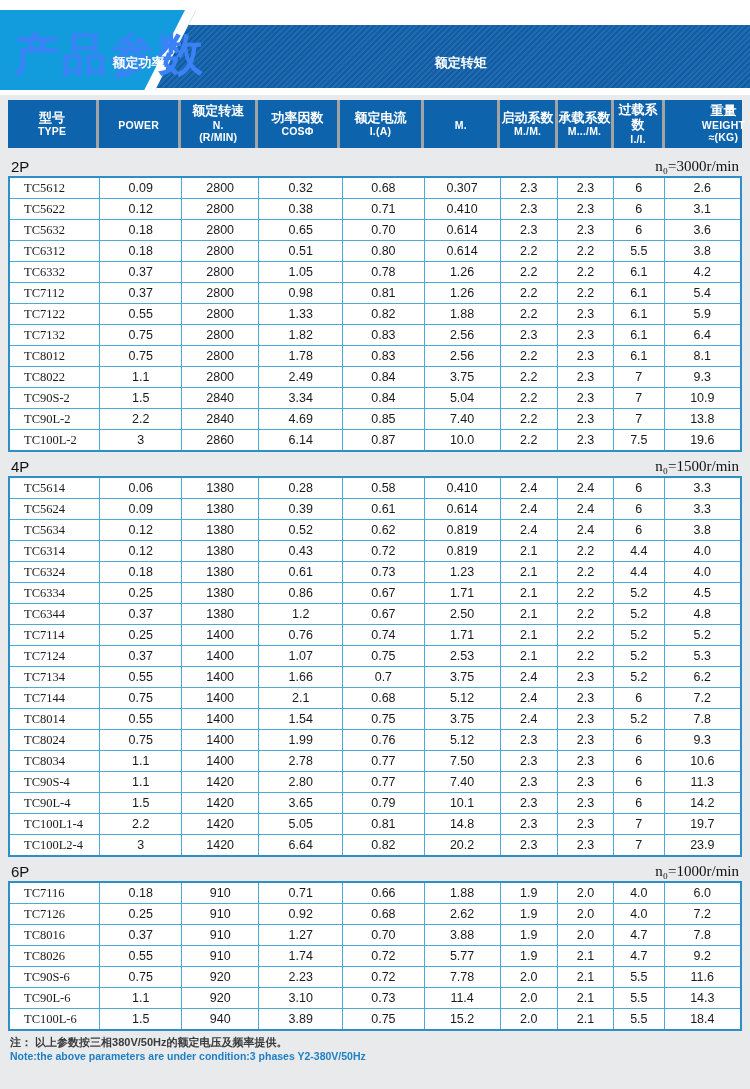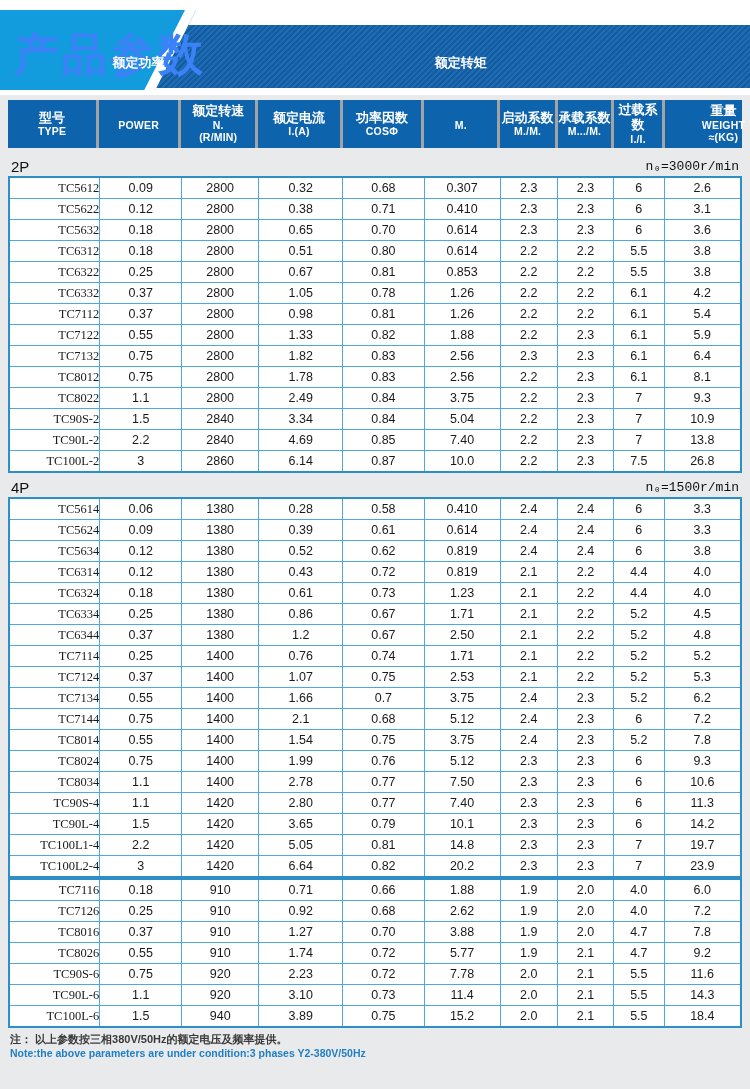--- a/index.html
+++ b/index.html
@@ -39,33 +39,33 @@
   .hcell:last-child{border-right:none;padding-left:40px;}
   .hline.cn{font-size:13px;font-weight:bold;}
   .hline.en{font-size:10.5px;font-weight:bold;letter-spacing:.2px;}
   
   .section-row{
     display:flex;justify-content:space-between;align-items:center;
     height:20px;padding:0 3px;color:#111;margin-top:8px;
   }
   .section-row.gap{margin-top:4px;justify-content:space-between;}
   .sec-label{font-size:15px;font-weight:500;}
-  .sec-speed{font-size:13px;font-family:Liberation Mono, monospace;}
+  .sec-speed{font-size:15px;font-family:Liberation Serif, serif;}
   
   table.spec{
     width:100%;border-collapse:collapse;table-layout:fixed;
     background:#fff;border:2px solid #2e8fc6;
   }
   table.spec td{
     border:1px solid #4da9da;height:20px;padding:0;
     text-align:center;font-size:12.5px;color:#1a1a1a;
     overflow:hidden;white-space:nowrap;
   }
   table.spec td.type{
-    text-align:right;padding-left:14px;
+    text-align:left;padding-left:14px;
     font-family:"Liberation Serif","DejaVu Serif",serif;
   }
   
   .notes{margin-top:5px;padding-left:2px;}
   .note-cn{font-size:11px;color:#3a3a3a;font-weight:bold;line-height:1.25;}
   .note-en{font-size:10.5px;color:#1e7fc4;font-weight:bold;line-height:1.25;}
 </style>
 </head>
 <body>
 
@@ -84,27 +84,27 @@
       <div class="hcell" style="width: 11.2%; gap: 48px;">
         <div class="hline cn">额定功率</div>
         <div class="hline en">POWER</div>
         <div class="hline en">(KW)</div>
       </div>
       <div class="hcell" style="width: 10.5%;">
         <div class="hline cn">额定转速</div>
         <div class="hline en">N.</div>
         <div class="hline en">(R/MIN)</div>
       </div>
+      <div class="hcell" style="width: 11.1%;">
+        <div class="hline cn">功率因数</div>
+        <div class="hline en">COSΦ</div>
+      </div>
       <div class="hcell" style="width: 11.5%;">
         <div class="hline cn">额定电流</div>
         <div class="hline en">I.(A)</div>
-      </div>
-      <div class="hcell" style="width: 11.1%;">
-        <div class="hline cn">功率因数</div>
-        <div class="hline en">COSΦ</div>
       </div>
       <div class="hcell" style="width: 10.4%; gap: 48px;">
         <div class="hline cn">额定转矩</div>
         <div class="hline en">M.</div>
         <div class="hline en">(N·M)</div>
       </div>
       <div class="hcell" style="width: 7.8%;">
         <div class="hline cn">启动系数</div>
         <div class="hline en">M./M.</div>
       </div>
@@ -183,32 +183,20 @@
             <td class="val">2800</td>
             <td class="val">0.51</td>
             <td class="val">0.80</td>
             <td class="val">0.614</td>
             <td class="val">2.2</td>
             <td class="val">2.2</td>
             <td class="val">5.5</td>
             <td class="val">3.8</td>
           </tr>
           <tr>
-            <td class="type">TC6322</td>
-            <td class="val">0.25</td>
-            <td class="val">2800</td>
-            <td class="val">0.67</td>
-            <td class="val">0.81</td>
-            <td class="val">0.853</td>
-            <td class="val">2.2</td>
-            <td class="val">2.2</td>
-            <td class="val">5.5</td>
-            <td class="val">3.8</td>
-          </tr>
-          <tr>
             <td class="type">TC6332</td>
             <td class="val">0.37</td>
             <td class="val">2800</td>
             <td class="val">1.05</td>
             <td class="val">0.78</td>
             <td class="val">1.26</td>
             <td class="val">2.2</td>
             <td class="val">2.2</td>
             <td class="val">6.1</td>
             <td class="val">4.2</td>
@@ -300,21 +288,21 @@
           <tr>
             <td class="type">TC100L-2</td>
             <td class="val">3</td>
             <td class="val">2860</td>
             <td class="val">6.14</td>
             <td class="val">0.87</td>
             <td class="val">10.0</td>
             <td class="val">2.2</td>
             <td class="val">2.3</td>
             <td class="val">7.5</td>
-            <td class="val">26.8</td>
+            <td class="val">19.6</td>
           </tr>
         </tbody>
       </table>
       <div class="section-row gap">
         <span class="sec-label">4P</span>
         <span class="sec-speed">n₀=1500r/min</span>
       </div>
       <table class="spec">
         <colgroup>
           <col style="width: 12.4%;">
@@ -540,20 +528,24 @@
             <td class="val">6.64</td>
             <td class="val">0.82</td>
             <td class="val">20.2</td>
             <td class="val">2.3</td>
             <td class="val">2.3</td>
             <td class="val">7</td>
             <td class="val">23.9</td>
           </tr>
         </tbody>
       </table>
+      <div class="section-row gap">
+        <span class="sec-label">6P</span>
+        <span class="sec-speed">n₀=1000r/min</span>
+      </div>
       <table class="spec">
         <colgroup>
           <col style="width: 12.4%;">
           <col style="width: 11.2%;">
           <col style="width: 10.5%;">
           <col style="width: 11.5%;">
           <col style="width: 11.1%;">
           <col style="width: 10.4%;">
           <col style="width: 7.8%;">
           <col style="width: 7.7%;">

